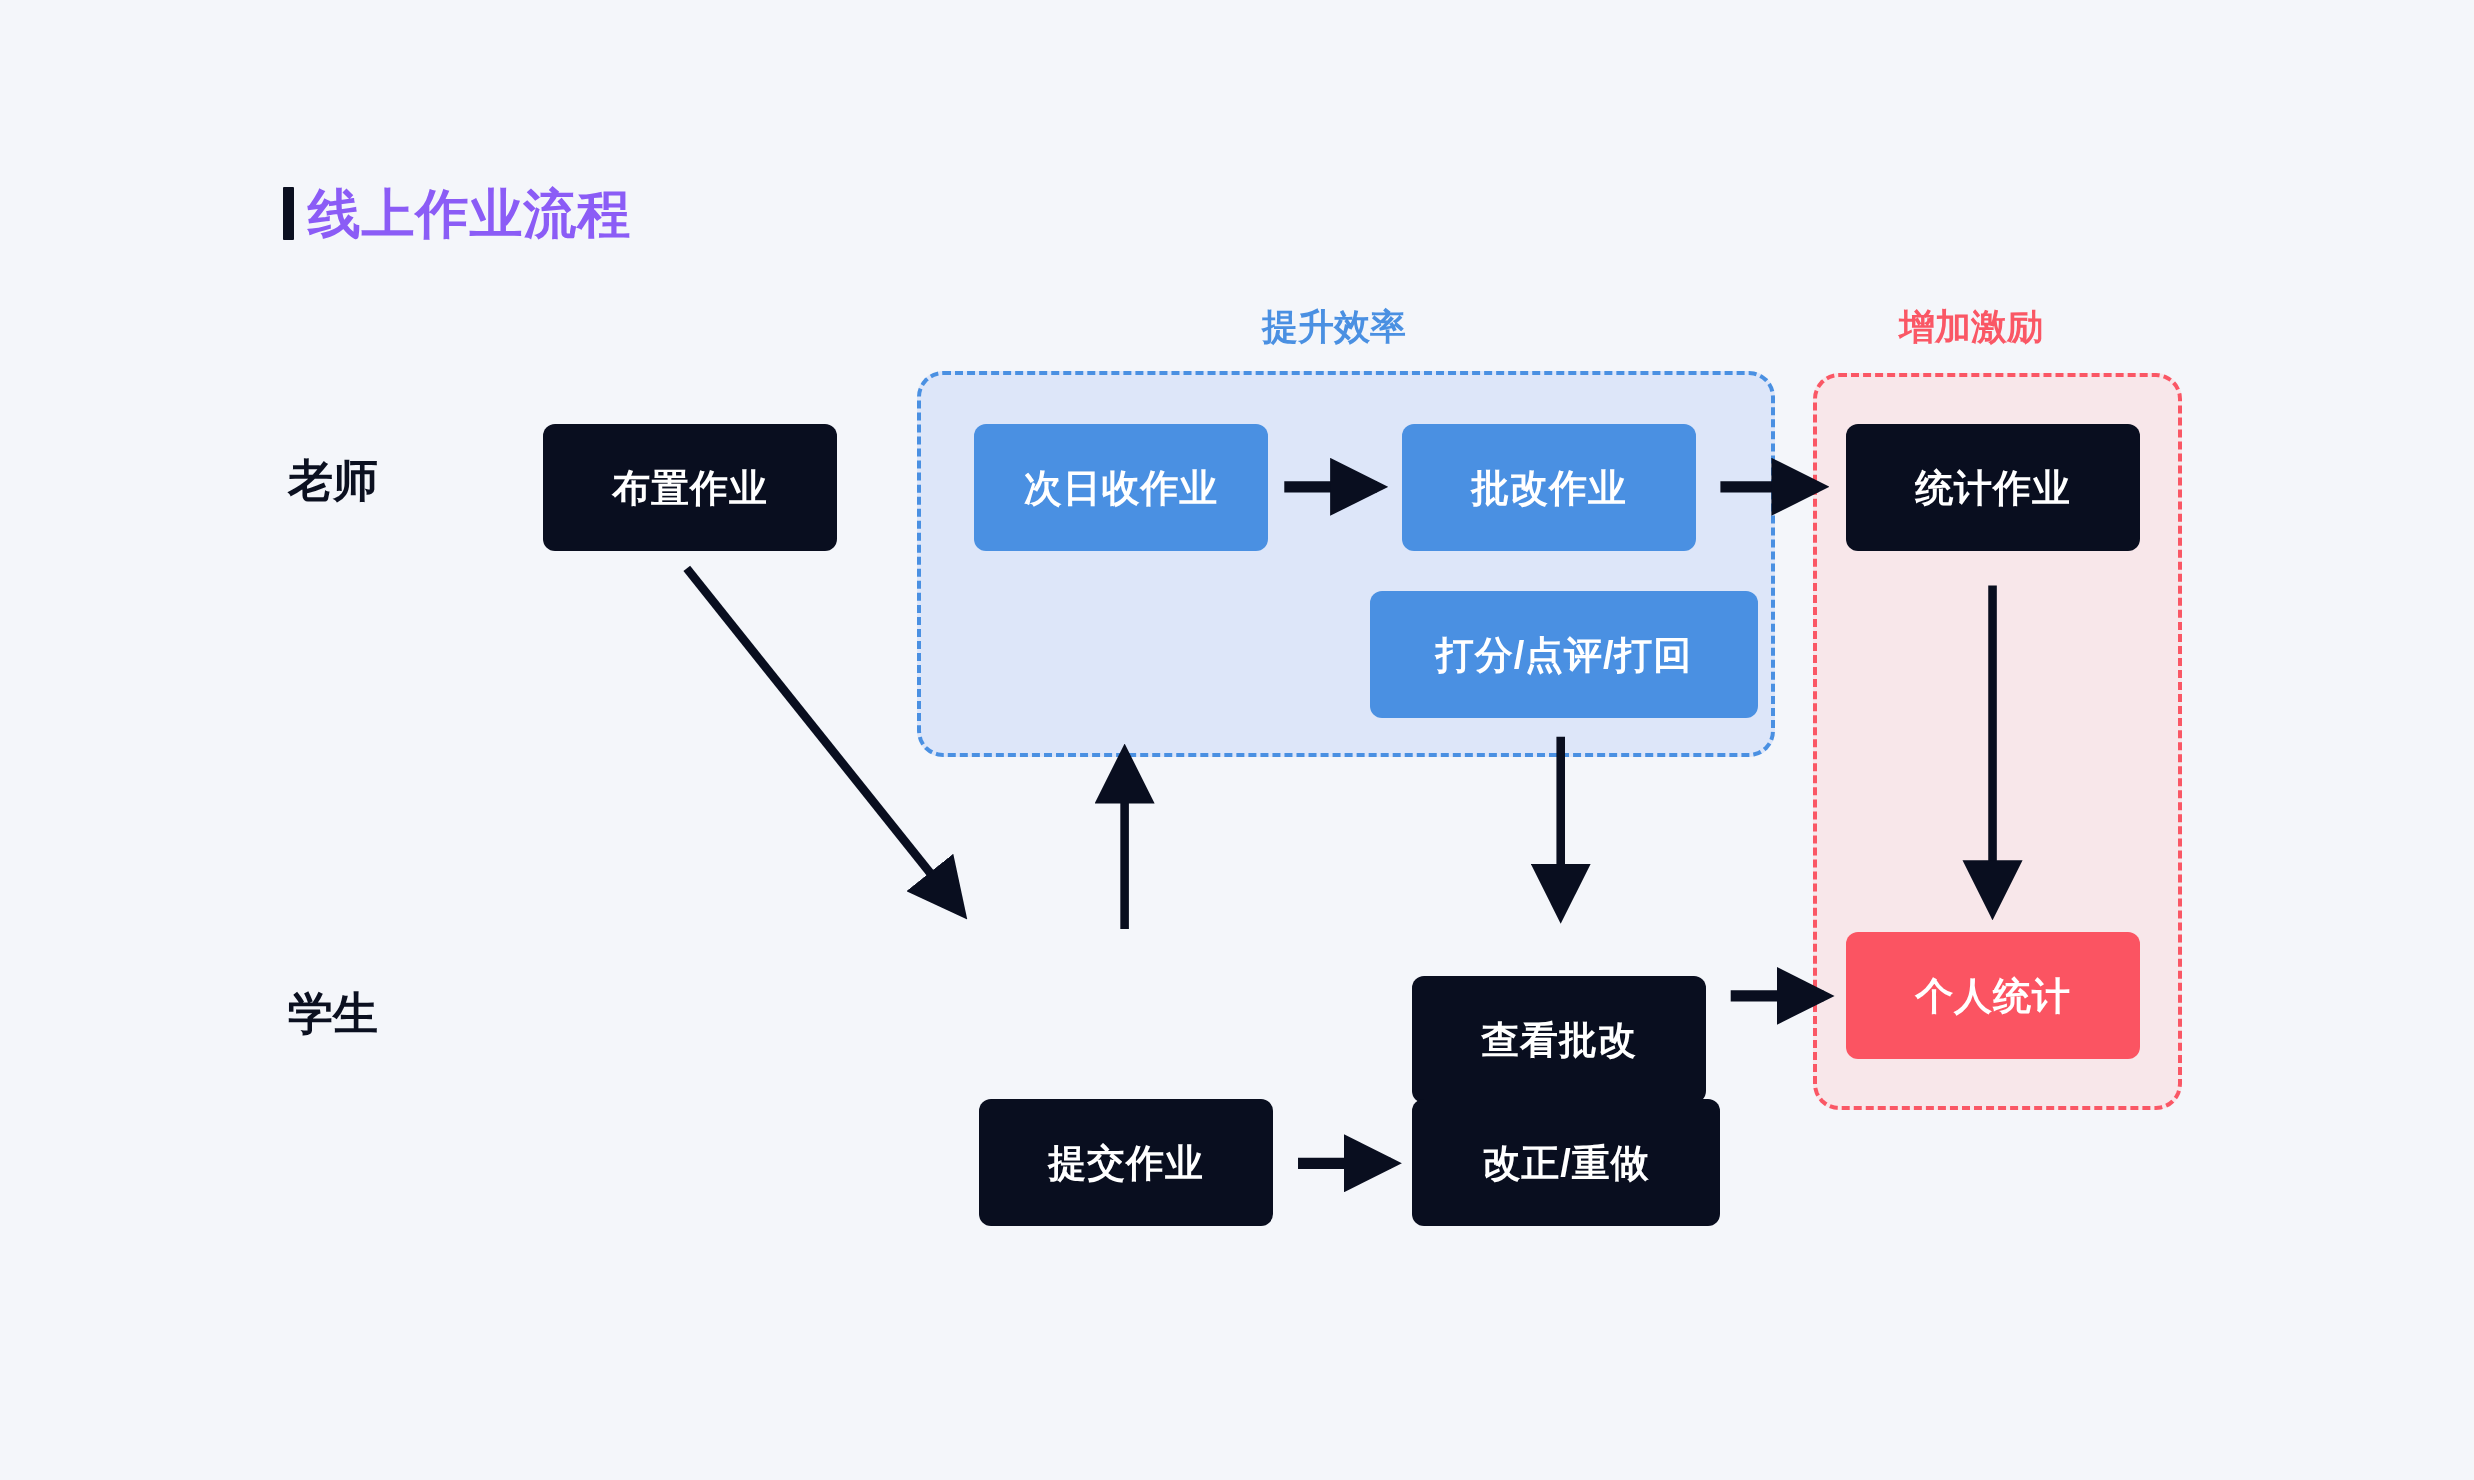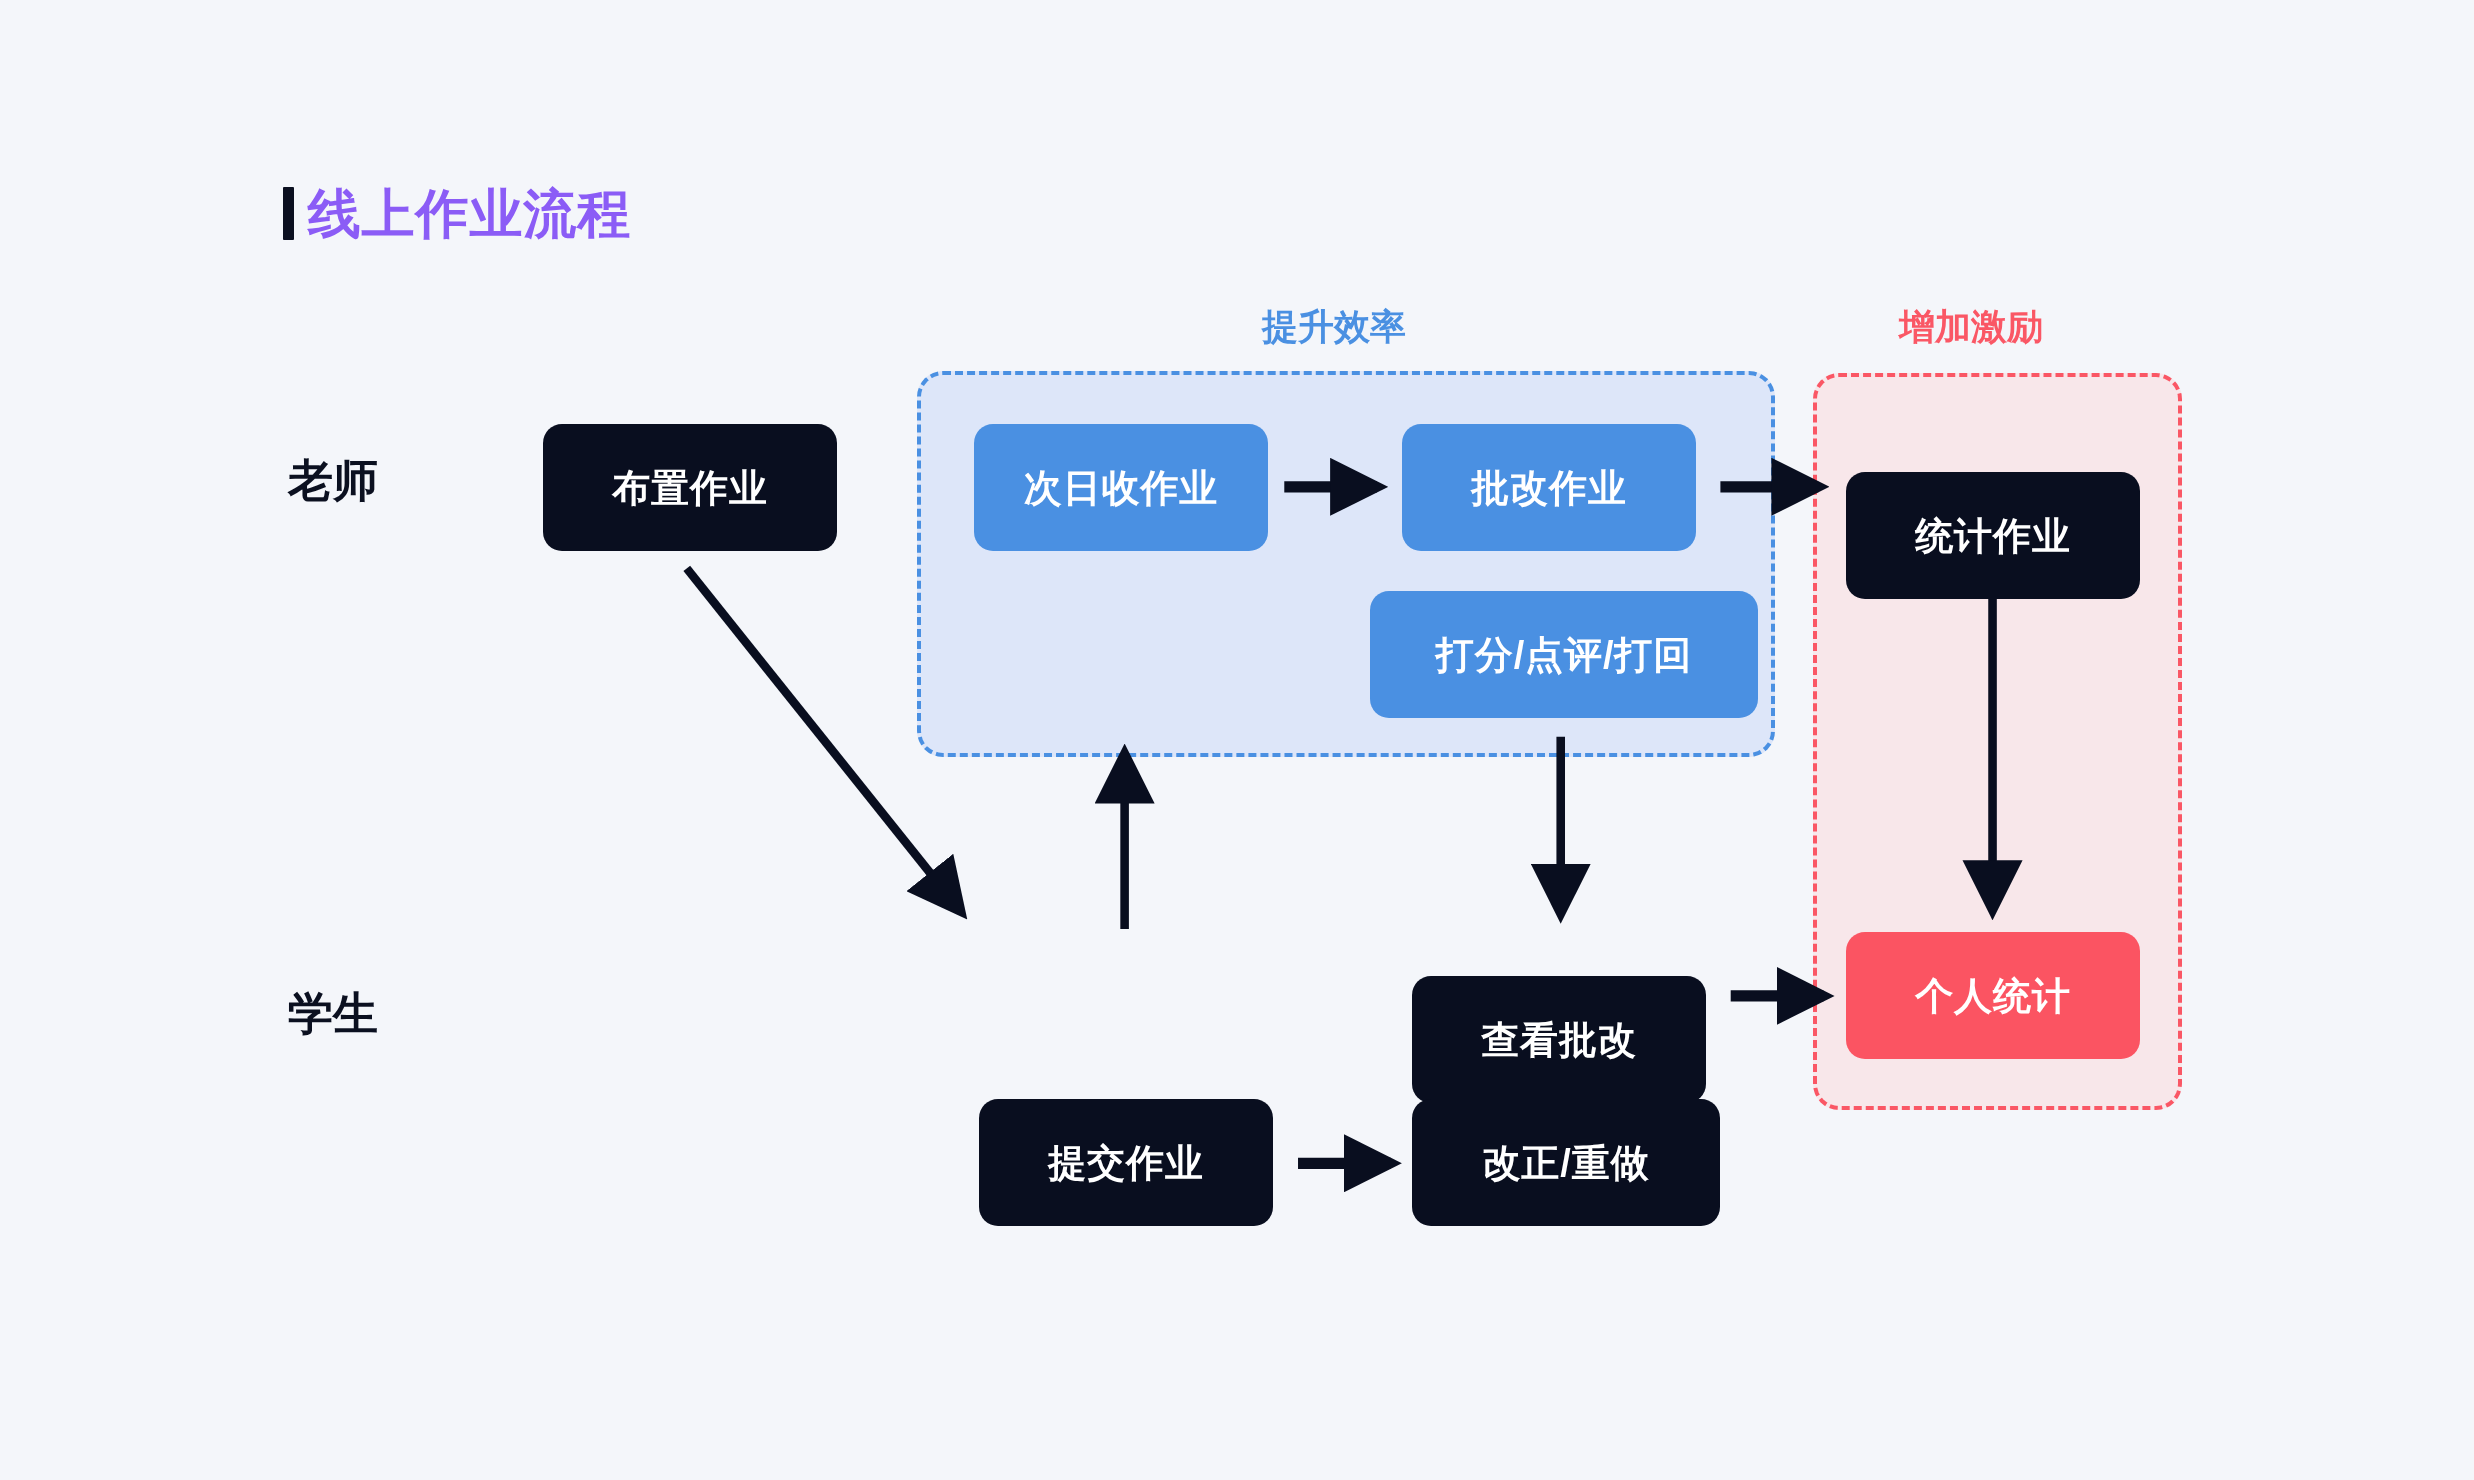--- a/index.html
+++ b/index.html
@@ -98,38 +98,38 @@
     color: #fa5765;
   }
 
   
   .node {
     position: absolute;
     box-sizing: border-box;
     display: flex;
     align-items: center;
     justify-content: center;
-    border-radius: 19px;
+    border-radius: 12px;
     font-size: 38px;
     font-weight: 700;
     color: #ffffff;
     letter-spacing: 0.9px;
     white-space: nowrap;
     line-height: 1;
     user-select: none;
   }
   .node.dark  { background: #090e1f; }
   .node.blue  { background: #4a90e2; }
   .node.red   { background: #fb5462; }
 
   
   .n-assign   { left: 543px;  top: 424px;  width: 294px; height: 127px; }
   .n-collect  { left: 974px; top: 424px;  width: 294px; height: 127px; }
   .n-correct  { left: 1402px; top: 424px;  width: 294px; height: 127px; }
-  .n-stats    { left: 1846px; top: 424px;  width: 294px; height: 127px; margin-top: 48px; }
+  .n-stats    { left: 1846px; top: 424px;  width: 294px; height: 127px; }
   .n-score    { left: 1370px; top: 591px;  width: 388px; height: 127px; }
 
   
   .n-dohw     { left: 979px; top: 932px; width: 294px; height: 127px; }
   .n-viewmark { left: 1412px; top: 932px; width: 294px; height: 127px; margin-top: 44px; }
   .n-personal { left: 1846px; top: 932px; width: 294px; height: 127px; }
   .n-submit   { left: 979px; top: 1099px; width: 294px; height: 127px; }
   .n-redo     { left: 1412px; top: 1099px; width: 308px; height: 127px; }
 
   

